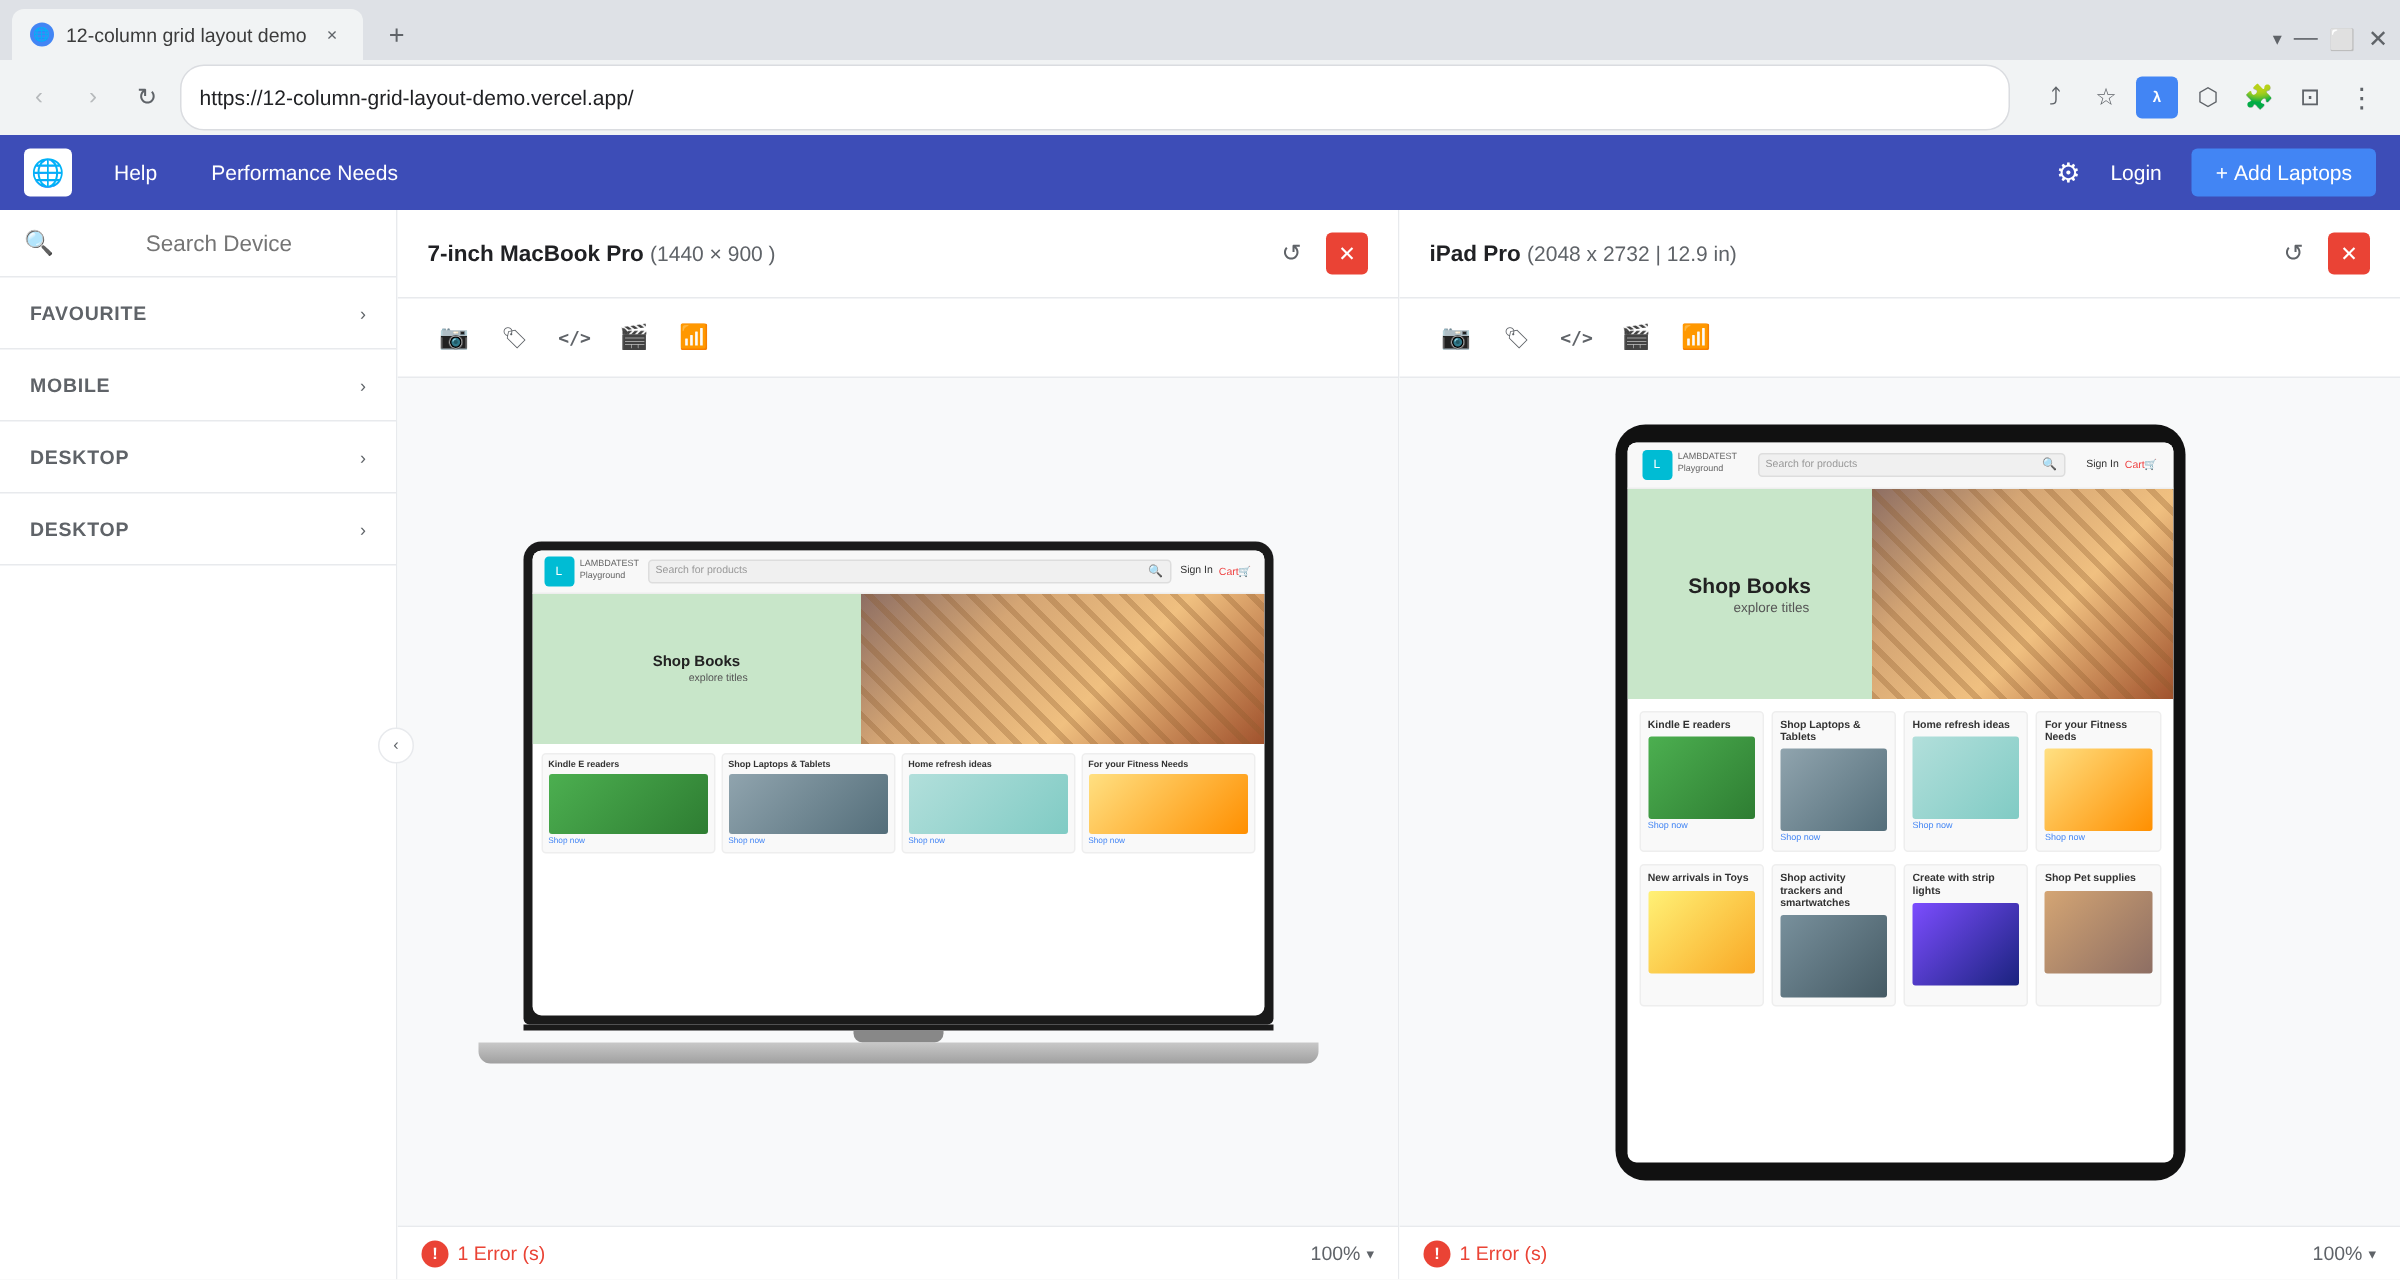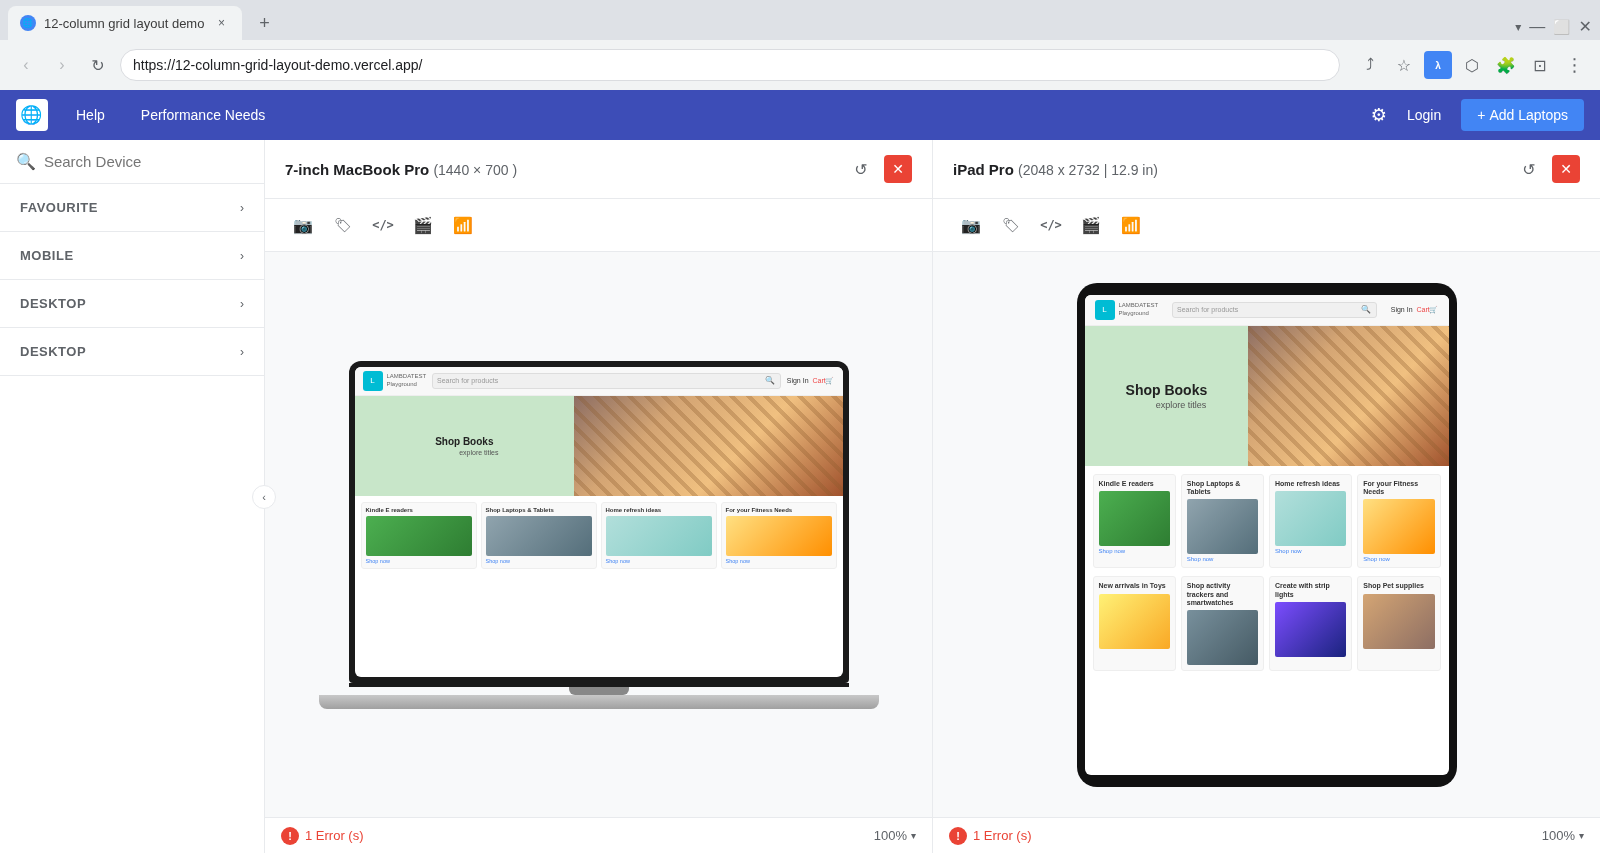--- a/index.html
+++ b/index.html
@@ -58,21 +58,21 @@
     .nav-btn {
       width: 28px; height: 28px;
       border-radius: 50%;
       display: flex; align-items: center; justify-content: center;
       font-size: 16px; color: #5f6368; cursor: pointer;
       border: none; background: transparent;
     }
     .nav-btn.disabled { opacity: 0.4; cursor: default; }
     .address-bar {
       flex: 1;
-      height: 32px;
+      height: 44px;
       background: white;
       border-radius: 16px;
       display: flex; align-items: center;
       padding: 0 12px;
       font-size: 14px;
       color: #202124;
       border: 1px solid #dadce0;
     }
     .browser-actions {
       display: flex; align-items: center; gap: 6px; margin-left: 8px;
@@ -162,21 +162,21 @@
     }
     .search-box {
       padding: 12px 16px;
       border-bottom: 1px solid #e8eaed;
       display: flex; align-items: center; gap: 8px;
     }
     .search-icon { font-size: 16px; color: #5f6368; }
     .search-input {
       border: none; outline: none;
       font-size: 15px; color: #5f6368;
-      flex: 1; background: transparent;
+      flex: 1; background: transparent; text-align: center;
     }
     .sidebar-nav { flex: 1; }
     .sidebar-item {
       display: flex;
       align-items: center;
       padding: 16px 20px;
       border-bottom: 1px solid #e8eaed;
       cursor: pointer;
     }
     .sidebar-item-label {
@@ -556,21 +556,21 @@
       </div>
       <div class="sidebar-collapse">‹</div>
     </div>
 
     <div class="main-content">
 
       <div class="device-panel">
         <div class="device-panel-header">
           <span class="device-name-title">
             <span class="device-name-bold">7-inch MacBook Pro</span>
-            <span class="device-dims">(1440 × 700 )</span>
+            <span class="device-dims">(1440 × 900 )</span>
           </span>
           <div class="panel-actions">
             <button class="panel-action-btn" title="Refresh">↺</button>
             <button class="close-panel-btn">✕</button>
           </div>
         </div>
         <div class="device-toolbar">
           <button class="toolbar-btn" title="Screenshot">📷</button>
           <button class="toolbar-btn" title="Tags" style="font-size:14px;">🏷</button>
           <button class="toolbar-btn" title="Code" style="font-size:12px; font-family:monospace; color:#5f6368; font-weight:bold;">&lt;/&gt;</button>

